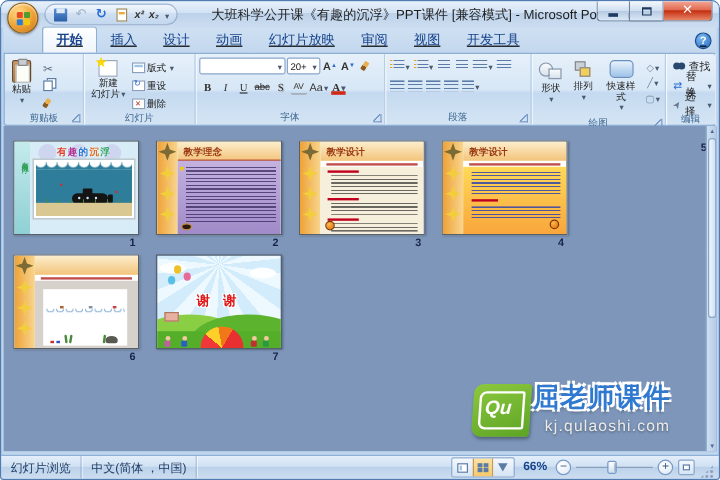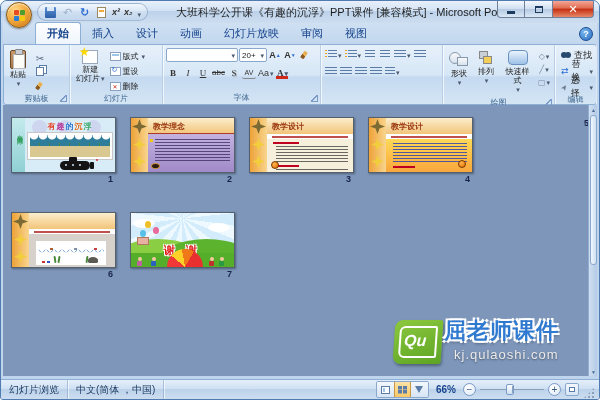--- a/index.html
+++ b/index.html
@@ -34,21 +34,21 @@
     background:linear-gradient(180deg,#f4f8fd,#cfdef0 50%,#b4c9e2 51%,#dbe8f6); color:#1d3a5f; font-size:9px; }
   .wc.min { width:28px; border-radius:0 0 0 4px; }
   .wc.max { width:27px; border-left:none; border-right:none; }
   .wc.close { width:42px; border-radius:0 0 4px 0;
     background:linear-gradient(180deg,#f3a696,#e06a50 45%,#c42f10 50%,#e8886a); color:#fff; font-weight:bold; }
   .glyph-min { width:8px; height:3px; background:#1d3a5f; margin-top:6px; }
   .glyph-max { width:8px; height:7px; border:1px solid #1d3a5f; border-top:2px solid #1d3a5f; }
   .glyph-close { font-size:11px; line-height:11px; }
 
   
-  .tabrow { position:absolute; left:2px; right:2px; top:22px; height:21px; background:linear-gradient(180deg,#cfe0f2,#c2d7ee); display:flex; align-items:flex-end; padding-left:32px; }
+  .tabrow { position:absolute; left:2px; right:2px; top:22px; height:21px; background:linear-gradient(180deg,#cfe0f2,#c2d7ee); display:flex; align-items:flex-end; padding-left:32px;text-decoration:underline; }
   .tab { padding:3px 11px 3px; font-size:11px; color:#15428b; border-radius:3px 3px 0 0; }
   .tab.active { background:linear-gradient(180deg,#fdfeff,#eff5fc); border:1px solid #8fb0d5; border-bottom:none; font-weight:bold; }
   .help-btn { margin-left:auto; margin-right:4px; margin-bottom:3px; width:14px; height:14px; border-radius:50%;
     background:radial-gradient(circle at 35% 30%,#7ab8f0,#2a6cc0); color:#fff; font-size:9px; font-weight:bold;
     display:flex; align-items:center; justify-content:center; border:1px solid #1a4c8c; }
 
   
   .ribbon { position:absolute; left:2px; right:2px; top:43px; height:61px;
     background:linear-gradient(180deg,#e6f0fa 0%,#d7e7f6 50%,#c5daf0 55%,#d4e5f4 100%);
     border:1px solid #8fb0d5; border-radius:0 3px 3px 3px; display:flex; }
@@ -102,21 +102,21 @@
   .erow { display:flex; align-items:center; gap:3px; height:14px; font-size:9px; color:#1e1e1e; }
   .g-find { width:10px; height:7px; position:relative; }
   .g-find::before,.g-find::after { content:""; position:absolute; top:0; width:6px; height:6px; border-radius:50%; background:#28486e; }
   .g-find::before{left:0} .g-find::after{right:0}
   .g-replace::after { content:"⇄"; color:#2b6cd4; font-size:9px; }
   .g-select::after { content:"➤"; color:#6a7a8e; font-size:8px; display:inline-block; transform:rotate(-55deg); }
 
   
   .workarea { position:absolute; left:2px; right:2px; top:104px; bottom:23px; background:#7d96ba; overflow:hidden; }
   .cell { position:absolute; width:105px; }
-  .thumb { width:105px; height:56px; position:relative; overflow:hidden; background:#fff; border:1px solid #55606e; box-shadow:1px 1px 2px rgba(0,0,0,.35); }
+  .thumb { width:105px; height:79px; position:relative; overflow:hidden; background:#fff; border:1px solid #55606e; box-shadow:1px 1px 2px rgba(0,0,0,.35); }
   .slide-num { text-align:right; padding:1px 3px 0 0; font-size:9px; font-weight:bold; color:#182448; height:13px; }
 
   
   .strip { position:absolute; left:0; top:0; bottom:0; width:17px; background:linear-gradient(90deg,#eea238,#f8d58e); }
   .sun { position:absolute; left:2px; width:13px; height:13px; background:#f2ce3c; clip-path:polygon(50% 0,63% 37%,100% 50%,63% 63%,50% 100%,37% 63%,0 50%,37% 37%); }
   .sun.dk { background:#7b6a33; width:15px; height:15px; left:1px; }
   .thead { position:absolute; left:17px; right:0; top:0; height:16px; background:linear-gradient(180deg,#fceecd,#f2c47a); }
   .thead .ttl { position:absolute; left:5px; top:3px; font-size:8px; font-weight:bold; color:#9c3a12; }
   .thead .ttl.gray { color:#8a8a8a; font-style:italic; font-weight:normal; }
   .trule { position:absolute; left:22px; right:5px; top:18px; height:2px; background:#c0504d; }
@@ -277,20 +277,21 @@
   </div>
 
   <div class="tabrow">
     <div class="tab active">开始</div>
     <div class="tab">插入</div>
     <div class="tab">设计</div>
     <div class="tab">动画</div>
     <div class="tab">幻灯片放映</div>
     <div class="tab">审阅</div>
     <div class="tab">视图</div>
+    <div class="tab">开发工具</div>
     <div class="help-btn">?</div>
   </div>
 
   <div class="ribbon">
 
     <div class="group" style="width:66px">
       <div class="group-body">
         <div class="bigbtn">
           <span class="ic-clipboard"></span>
           <span>粘贴</span>
@@ -425,20 +426,24 @@
             </span>
           <span class="fbtn">
               <i class="lines"></i>
             </span>
           <span class="fbtn">
               <i class="lines l"></i>
               <span class="dd"></span>
             </span>
         </div>
       </div>
+      <div class="group-label">
+          <span>段落</span>
+          <span class="launcher"></span>
+        </div>
     </div>
 
     <div class="group" style="width:112px">
       <div class="group-body">
         <div class="bigbtn">
           <span class="ic-shape-stack">
               <i class="shp-c"></i>
               <i class="shp-r"></i>
             </span>
           <span>形状</span>

